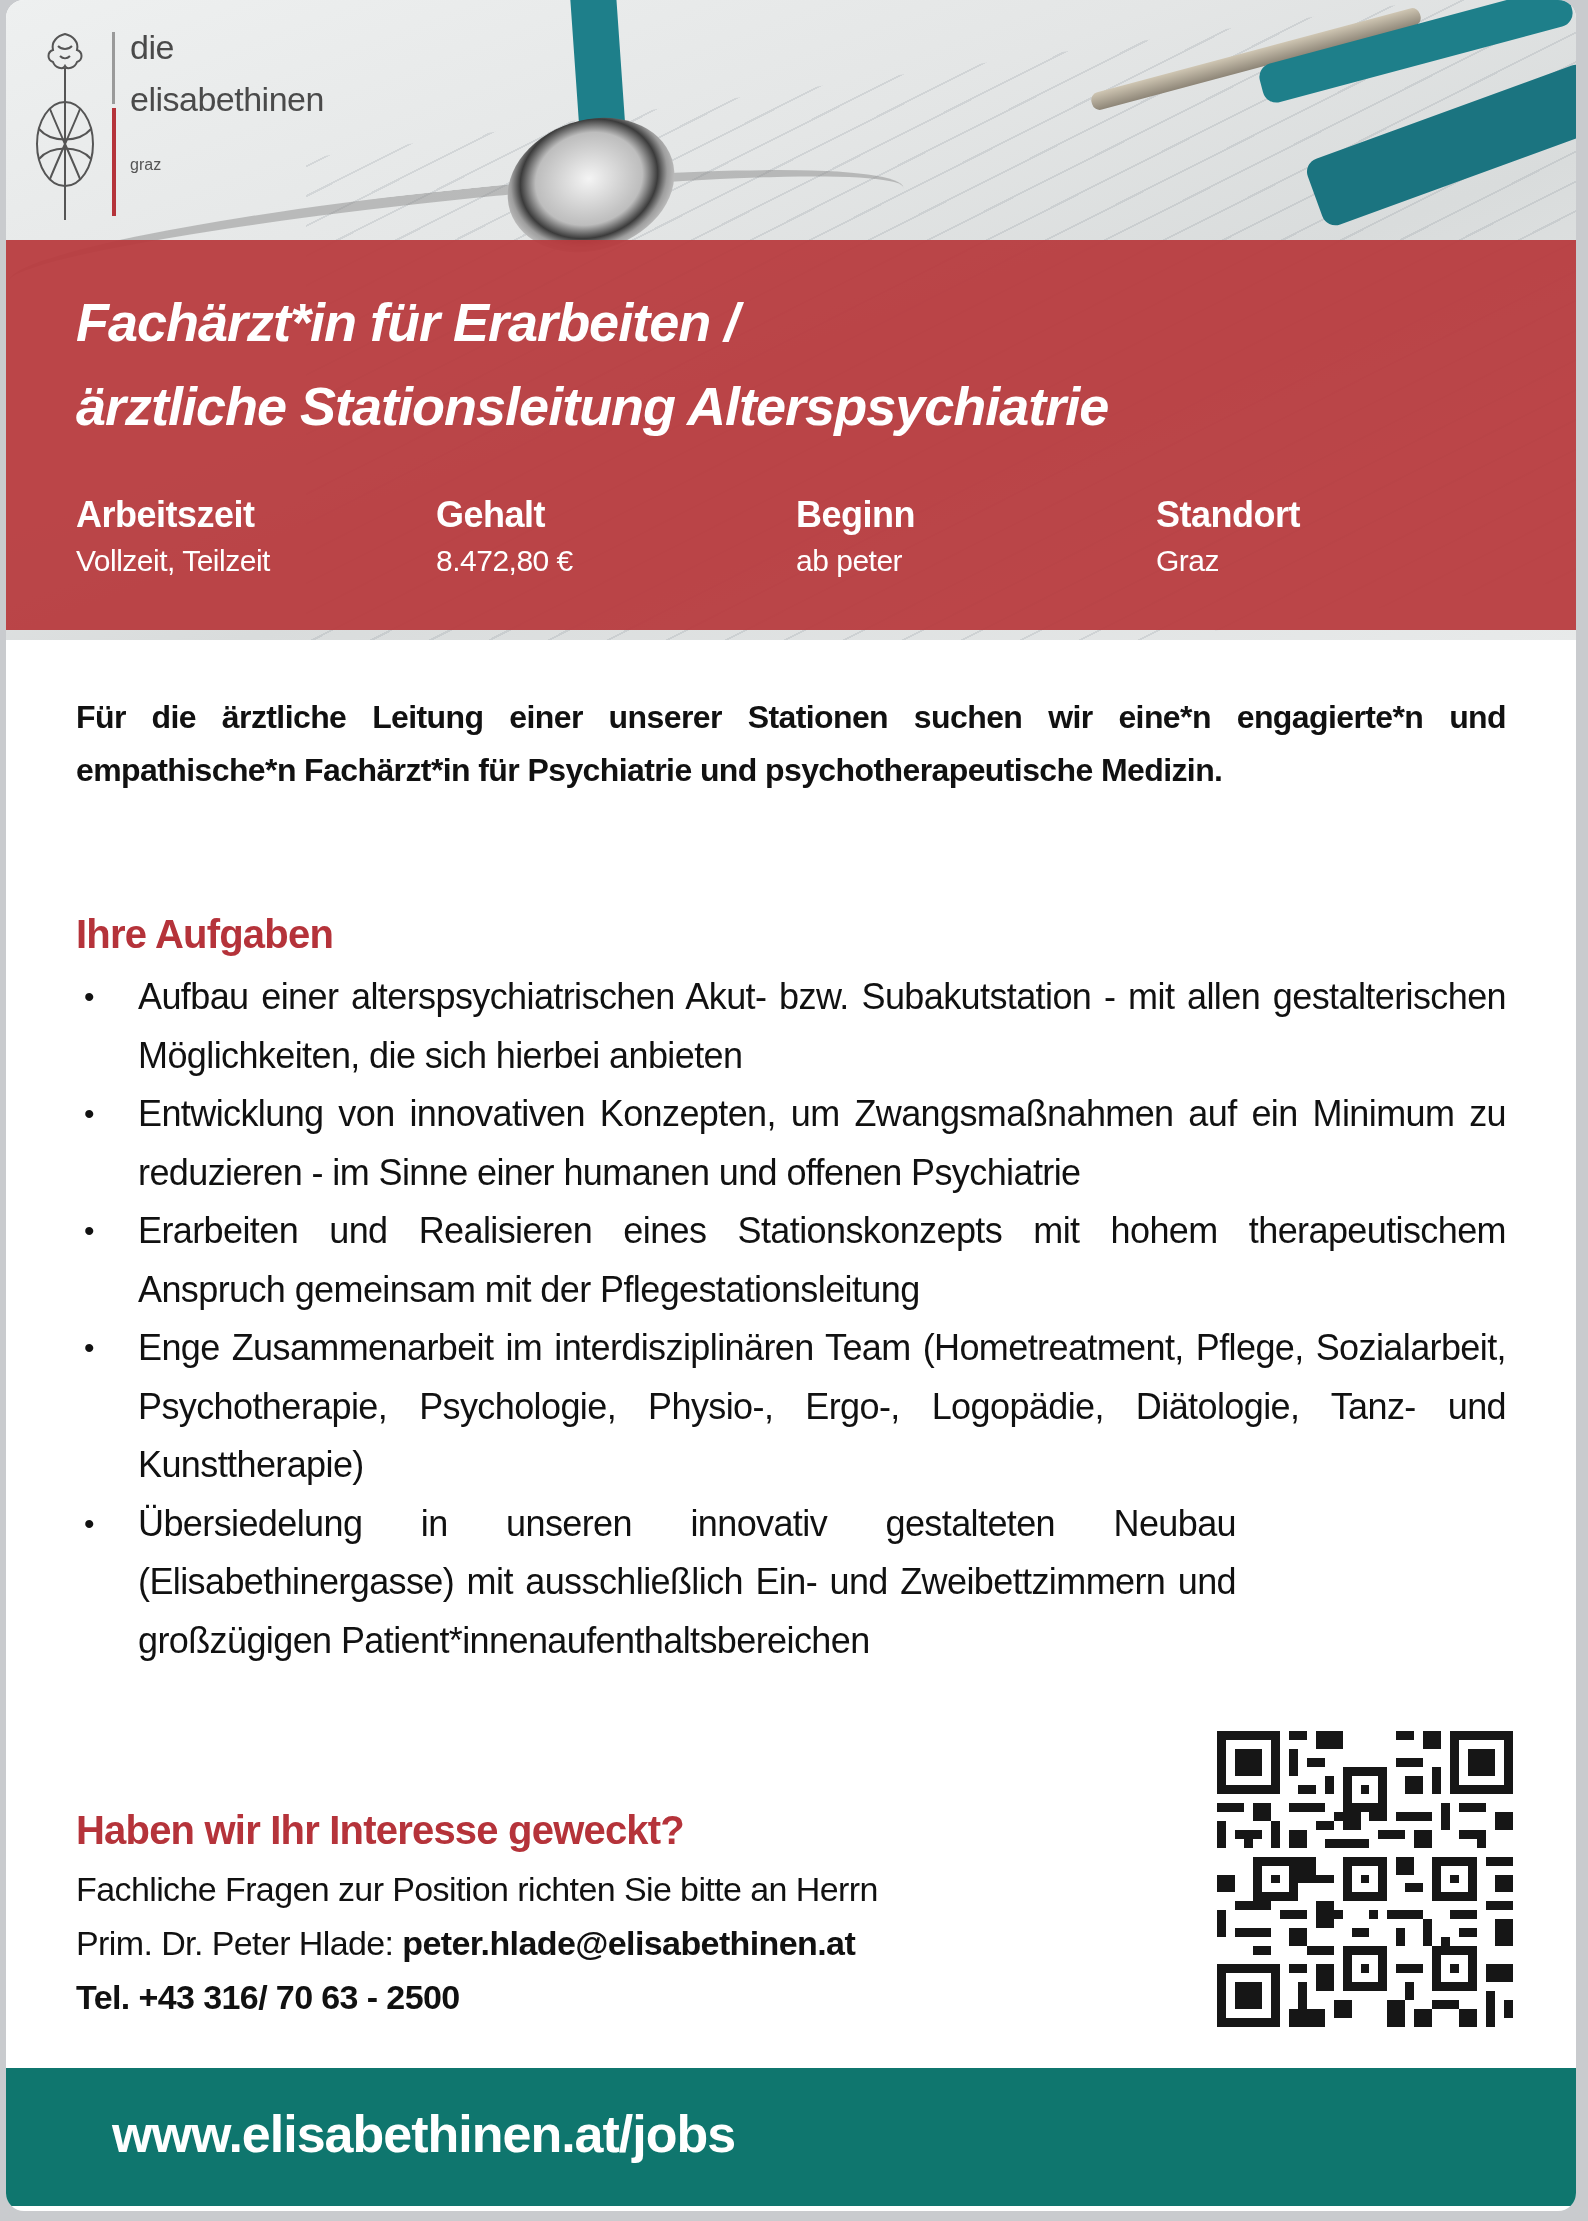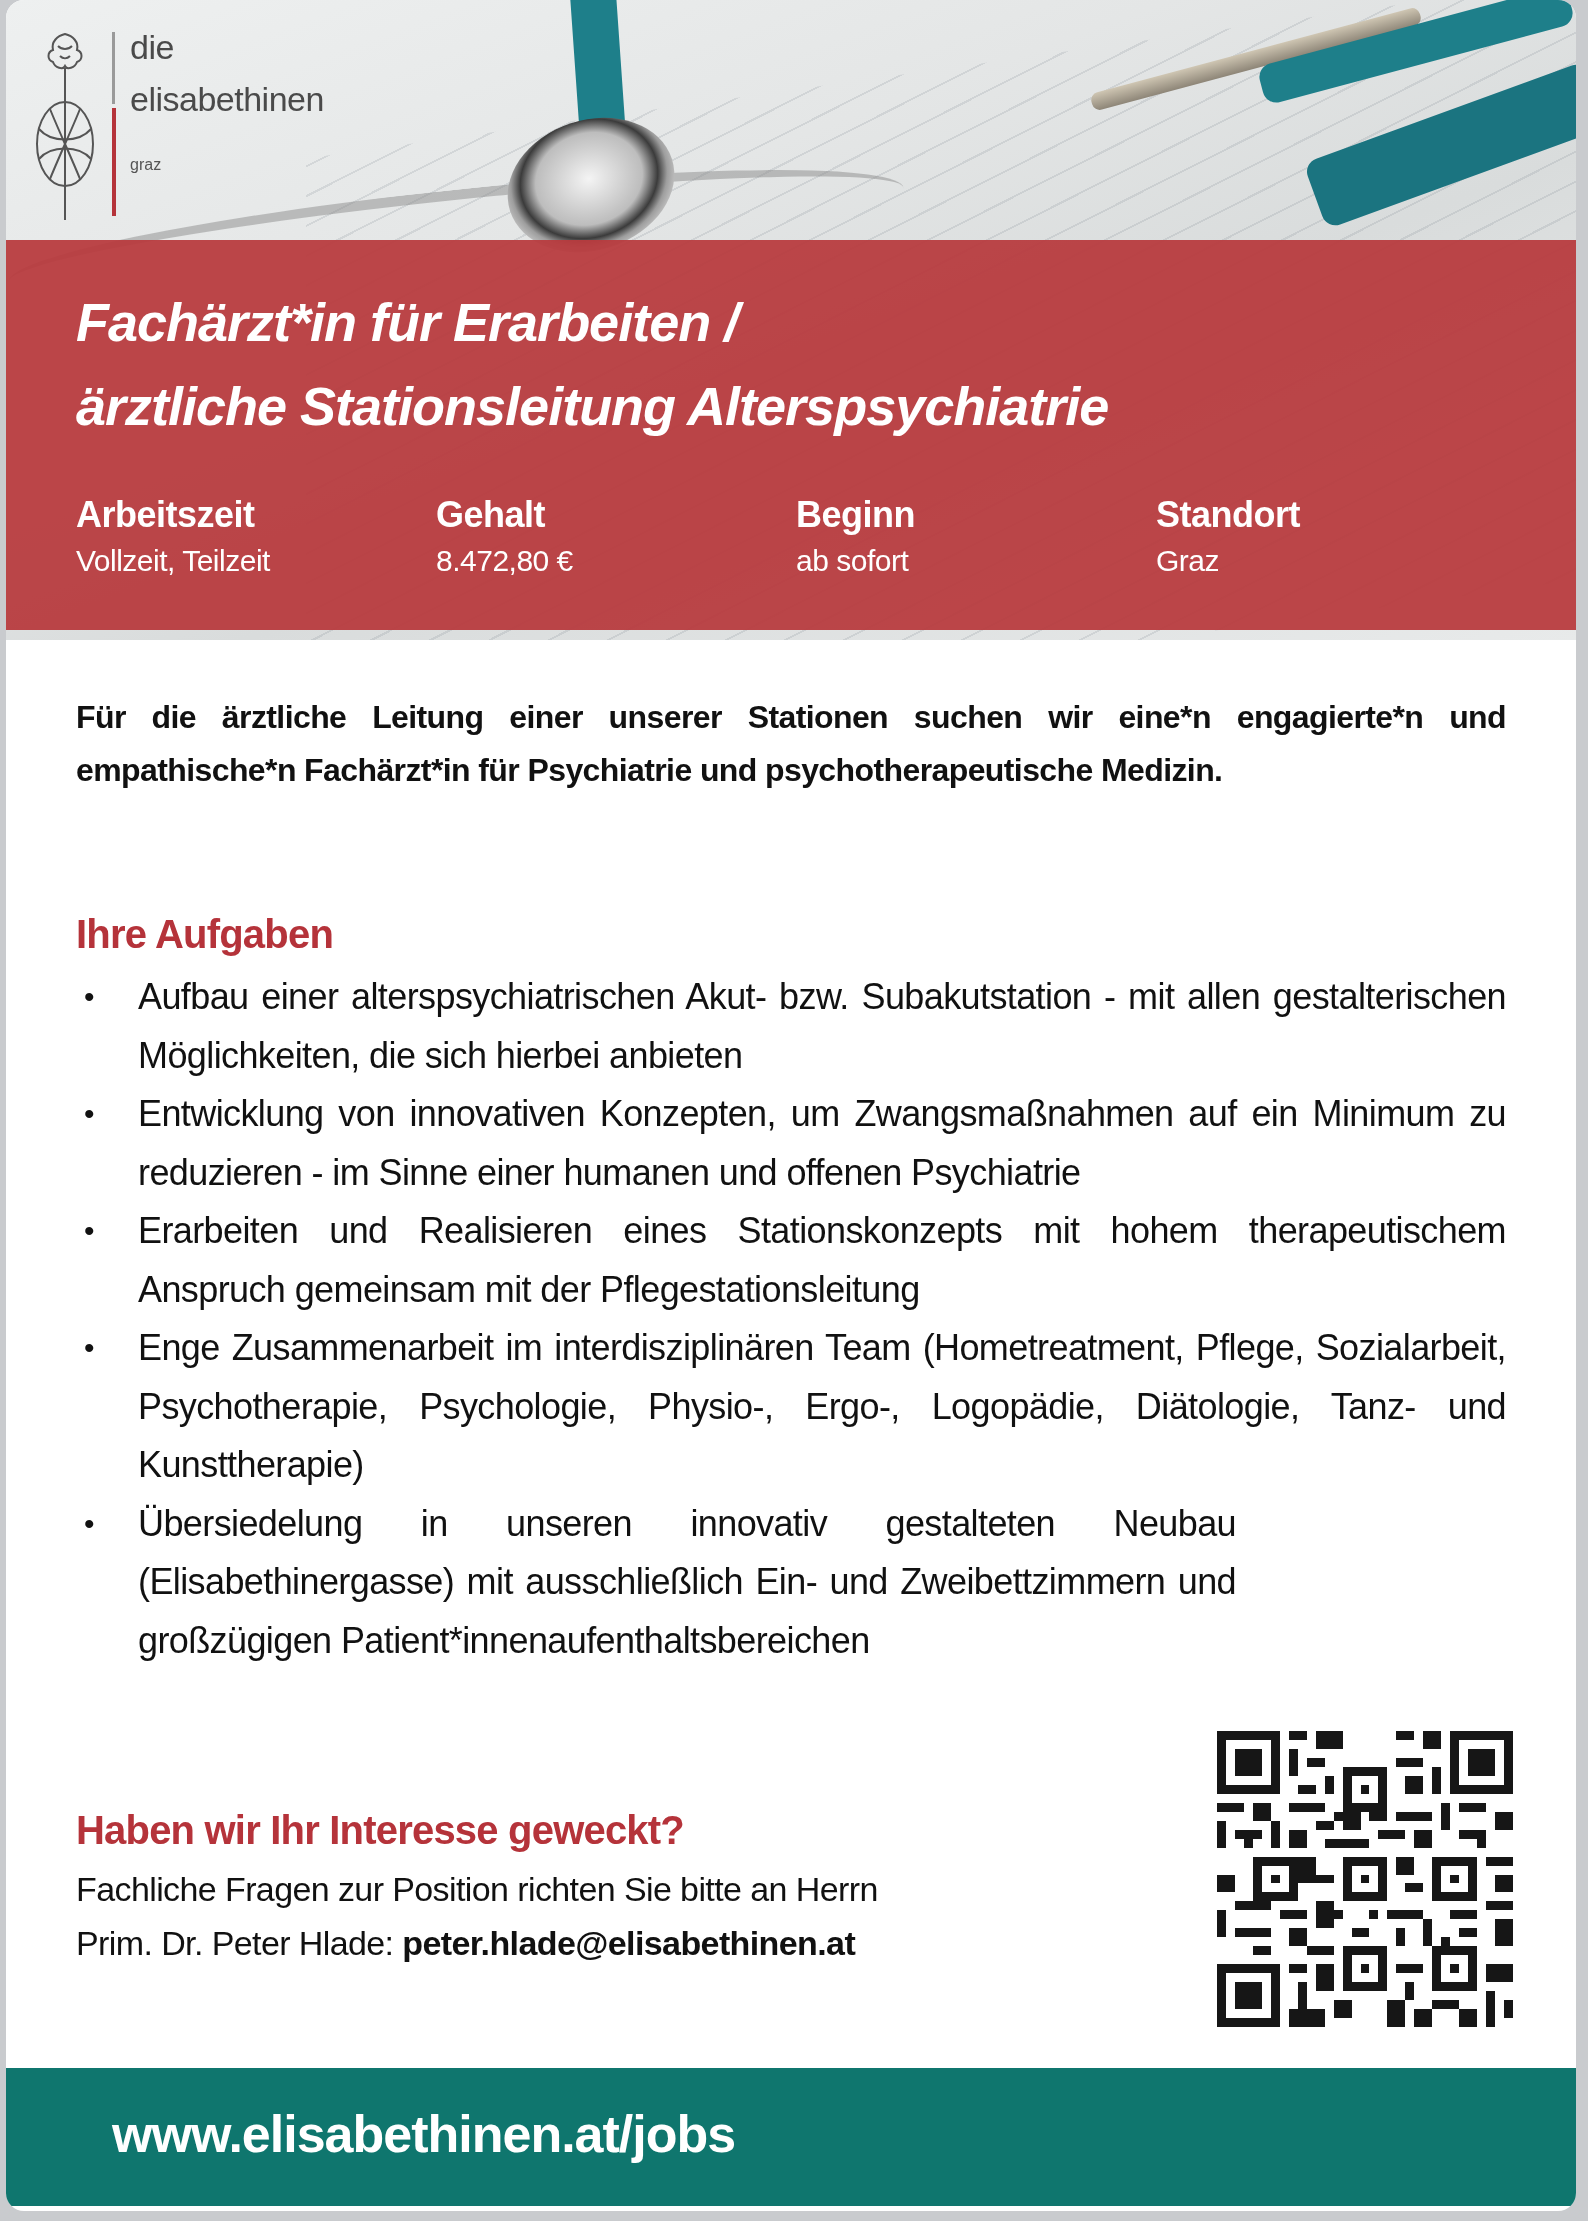--- a/index.html
+++ b/index.html
@@ -103,21 +103,21 @@
       <div class="fact">
         <div class="fact-label">Arbeitszeit</div>
         <div class="fact-value">Vollzeit, Teilzeit</div>
       </div>
       <div class="fact">
         <div class="fact-label">Gehalt</div>
         <div class="fact-value">8.472,80 €</div>
       </div>
       <div class="fact">
         <div class="fact-label">Beginn</div>
-        <div class="fact-value">ab sofort</div>
+        <div class="fact-value">ab peter</div>
       </div>
       <div class="fact">
         <div class="fact-label">Standort</div>
         <div class="fact-value">Graz</div>
       </div>
     </div>
   </div>
 
   <p class="intro">Für die ärztliche Leitung einer unserer Stationen suchen wir eine*n engagierte*n und empathische*n Fachärzt*in für Psychiatrie und psychotherapeutische Medizin.</p>
 
@@ -144,20 +144,21 @@
       <span>Übersiedelung in unseren innovativ gestalteten Neubau (Elisabethinergasse) mit ausschließlich Ein- und Zweibettzimmern und großzügigen Patient*innenaufenthaltsbereichen</span>
     </li>
   </ul>
 
   <h2 class="section-title interesse-title">Haben wir Ihr Interesse geweckt?</h2>
   <div class="contact">
     <div>Fachliche Fragen zur Position richten Sie bitte an Herrn</div>
     <div>
       <span>Prim. Dr. Peter Hlade: </span><b>peter.hlade@elisabethinen.at</b>
     </div>
+    <div><b>Tel. +43 316/ 70 63 - 2500</b></div>
   </div>
 
   <svg class="qr" viewBox="0 0 33 33" width="298" height="296" shape-rendering="crispEdges">
     <rect width="33" height="33" fill="#fff"></rect>
     <g fill="#161616">
 
       <path d="M0 0h7v7h-7z M26 0h7v7h-7z M0 26h7v7h-7z"></path>
     </g>
     <g fill="#fff">
       <path d="M1 1h5v5h-5z M27 1h5v5h-5z M1 27h5v5h-5z"></path>

